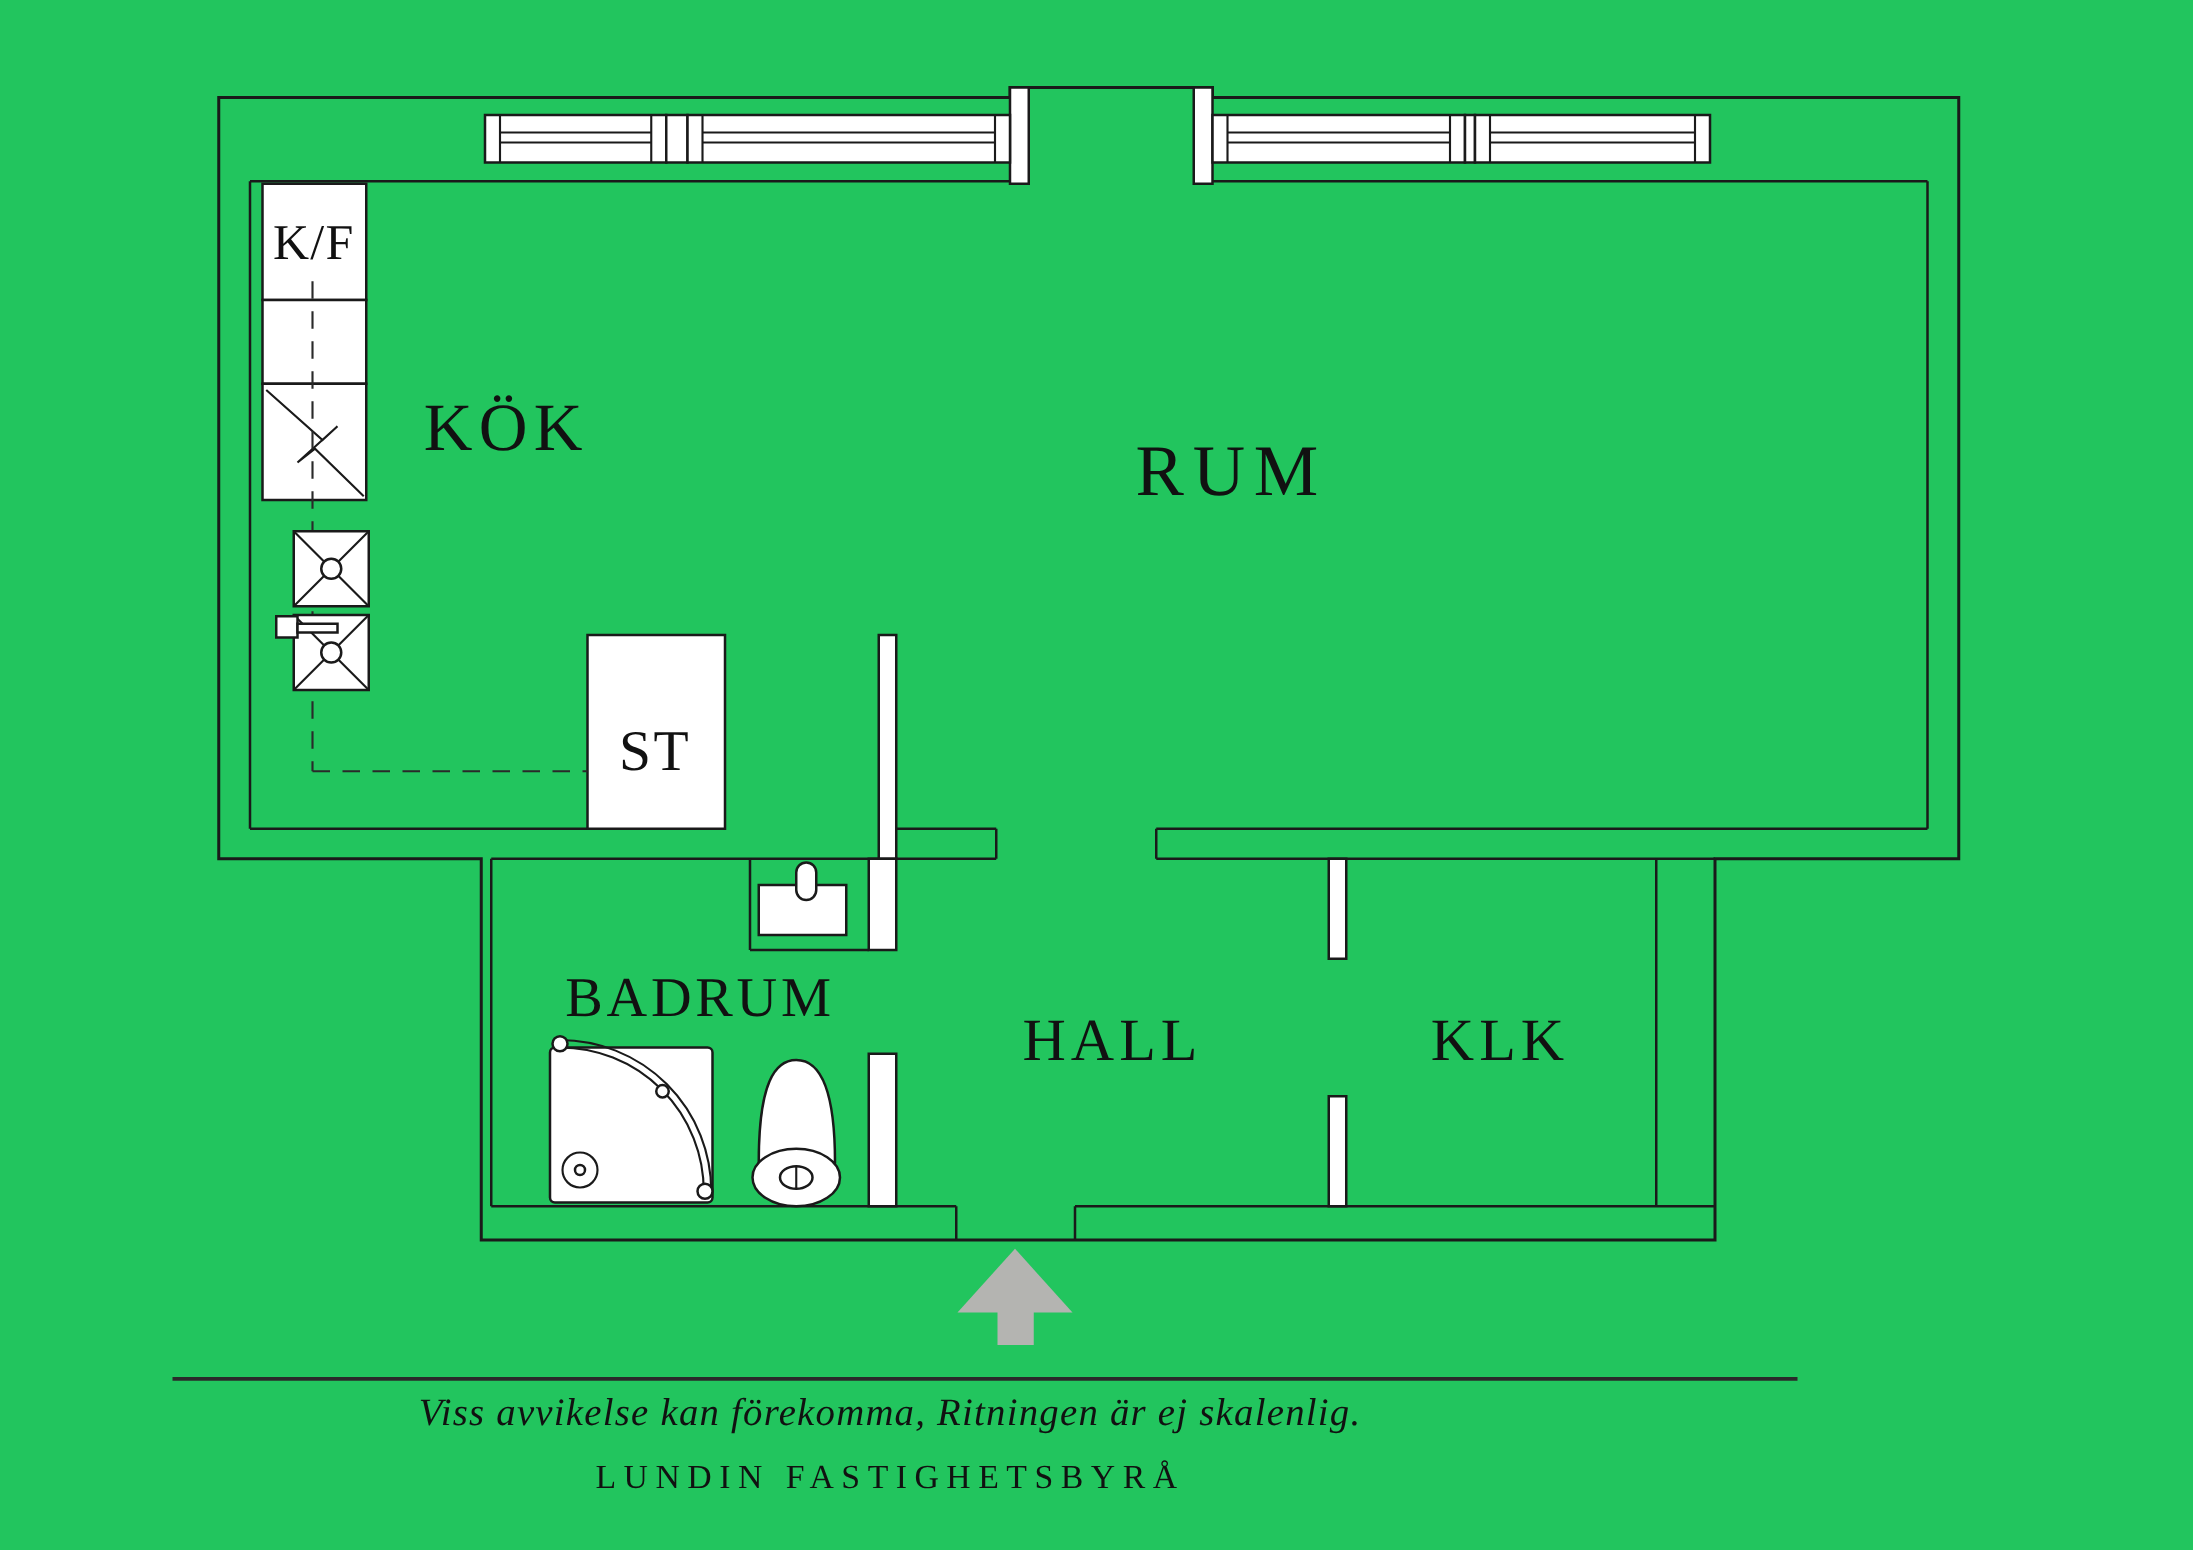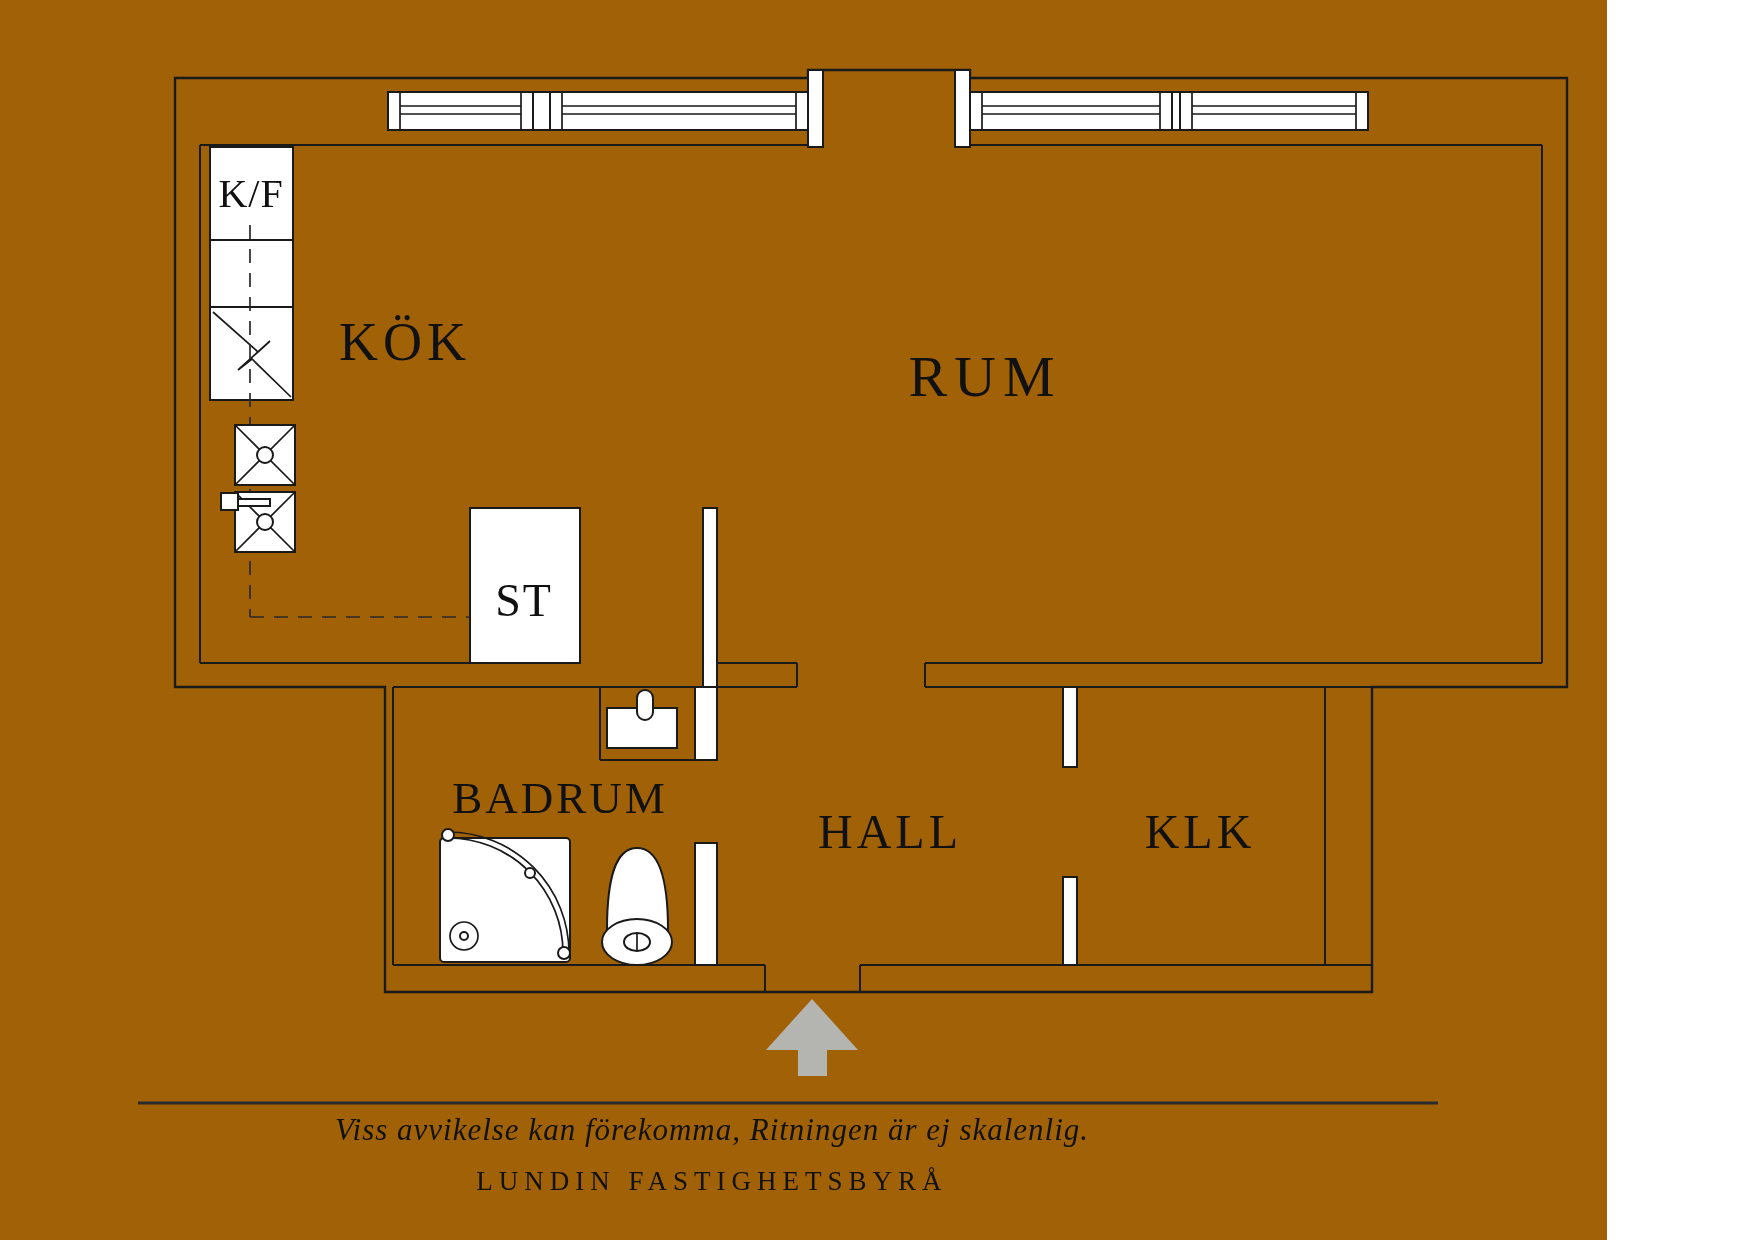--- a/index.html
+++ b/index.html
@@ -1,16 +1,16 @@
 <!DOCTYPE html>
 <html><head>
 <meta charset="utf-8">
 <style>
   html,body{margin:0;padding:0;background:#ffffff;}
-  .page{position:relative;width:1607px;height:1240px;background:#a16207;overflow:hidden;
+  .page{position:relative;width:1754px;height:1240px;background:#22c55e;overflow:hidden;
         font-family:"Liberation Serif","DejaVu Serif",serif;}
   svg{display:block;}
   .wall{fill:none;stroke:#1a1a1a;stroke-width:2.4;stroke-linejoin:miter;}
   .wallthin{fill:#ffffff;stroke:#1a1a1a;stroke-width:2;}
   .line{fill:none;stroke:#1a1a1a;stroke-width:2;}
   .fix{fill:#ffffff;stroke:#1a1a1a;stroke-width:2;}
   .fixthin{fill:none;stroke:#1a1a1a;stroke-width:1.7;}
   .dash{fill:none;stroke:#2a2a2a;stroke-width:1.7;stroke-dasharray:14 10;}
   .roomlabel{fill:#111111;}
   text{font-family:"Liberation Serif","DejaVu Serif",serif;}

